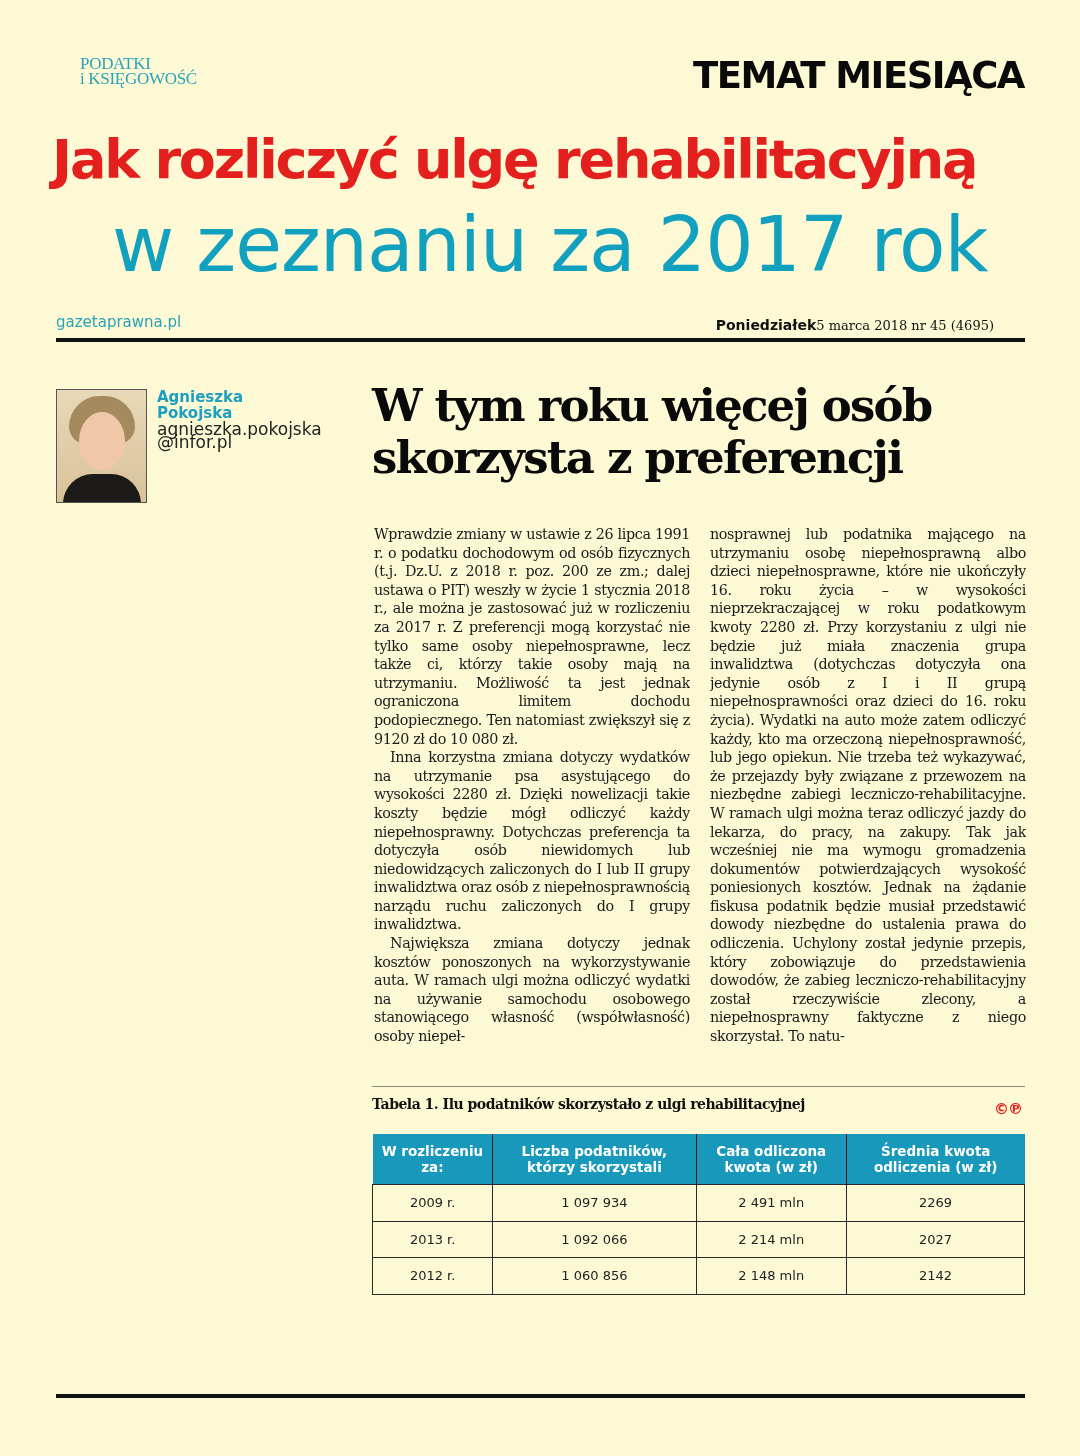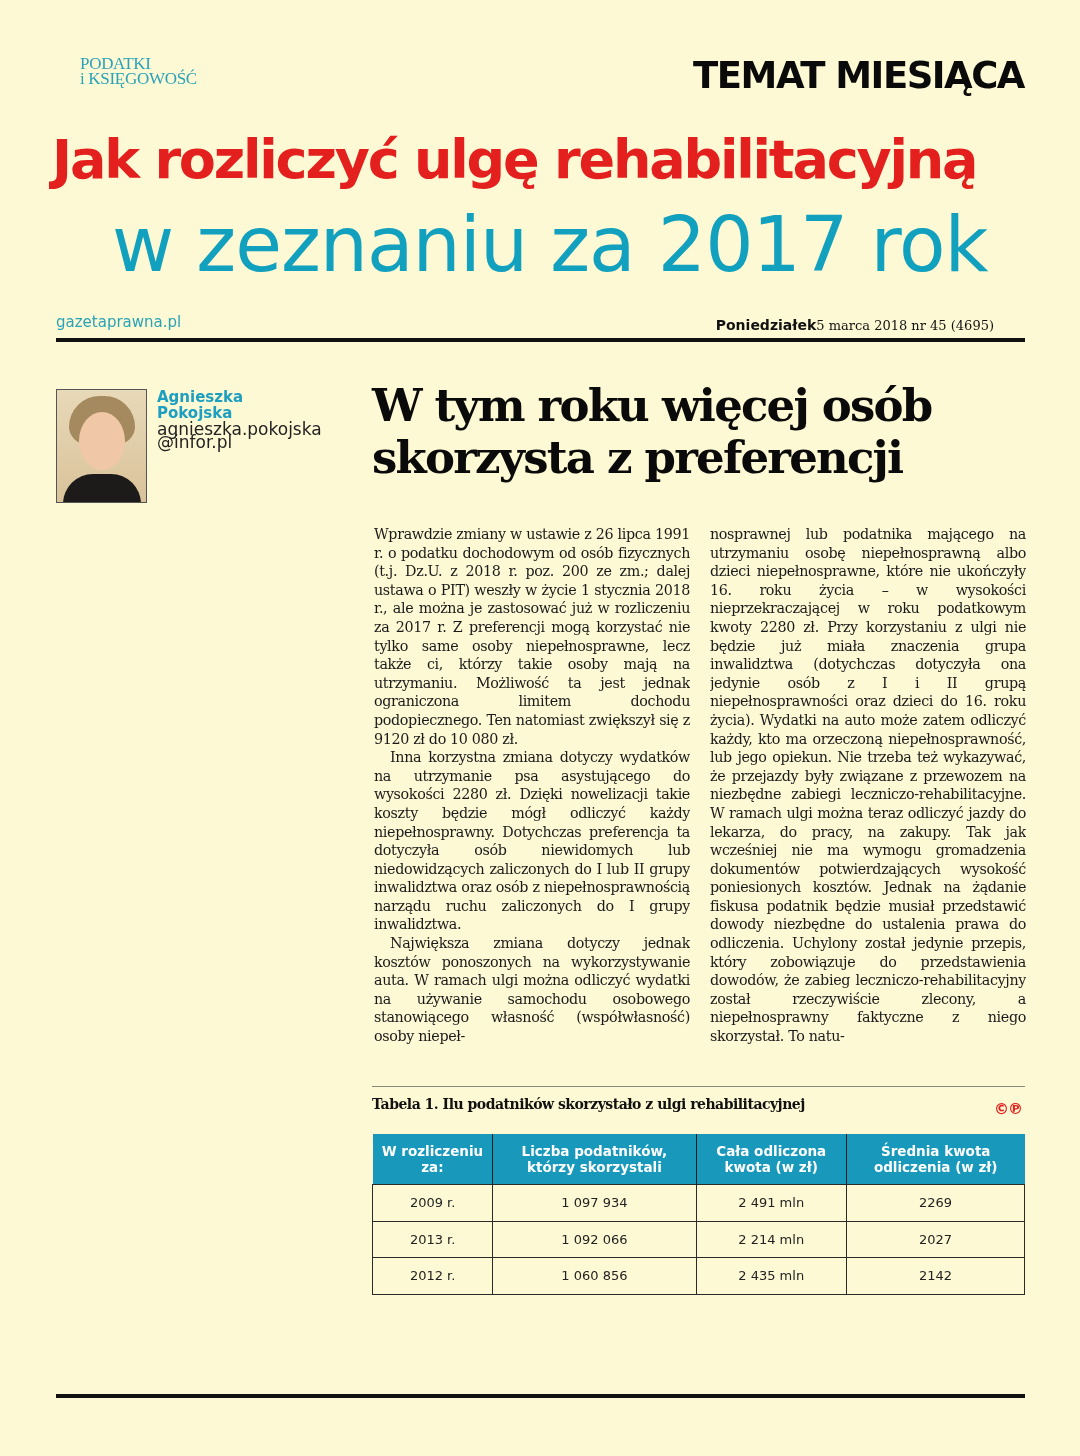--- a/index.html
+++ b/index.html
@@ -174,19 +174,19 @@
     </tr>
     <tr>
       <td>2013 r.</td>
         <td>1 092 066</td>
         <td>2 214 mln</td>
         <td>2027</td>
     </tr>
     <tr>
       <td>2012 r.</td>
         <td>1 060 856</td>
-        <td>2 435 mln</td>
+        <td>2 148 mln</td>
         <td>2142</td>
     </tr>
   </tbody>
 </table>
 
 <div class="rule-bottom"></div>
 
 </body></html>

